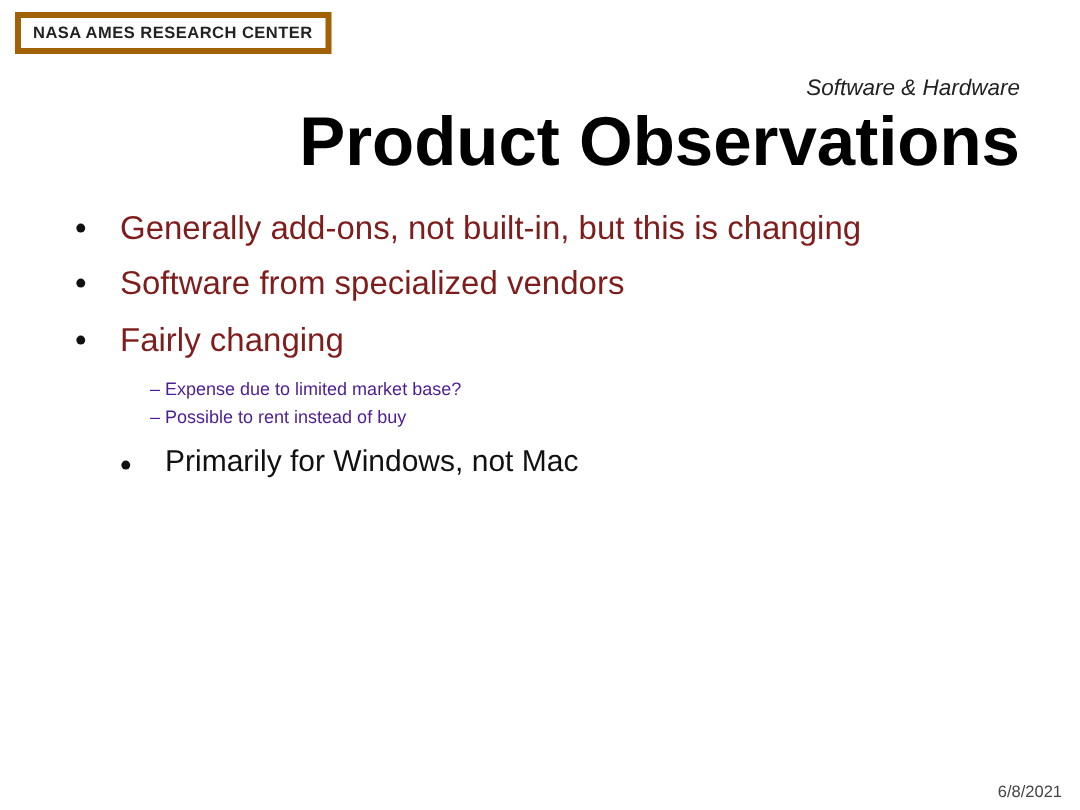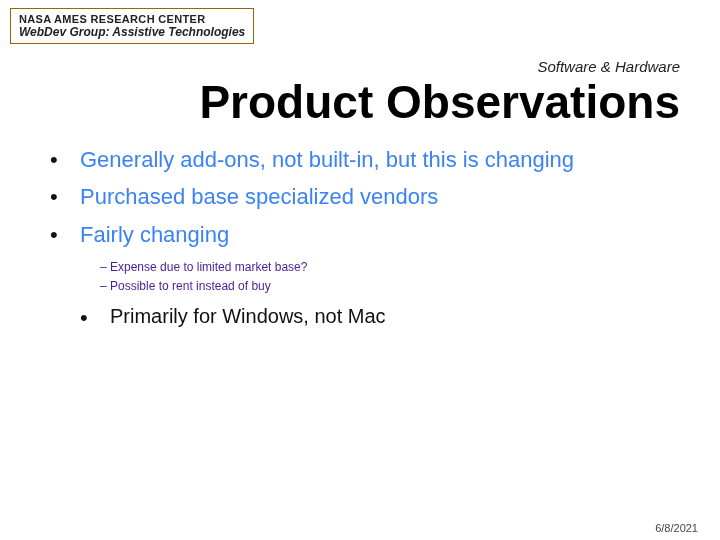--- a/index.html
+++ b/index.html
@@ -10,21 +10,21 @@
 
     body {
       width: 720px;
       height: 540px;
       background: #ffffff;
       font-family: Arial, Helvetica, sans-serif;
       overflow: hidden;
     }
 
     .header {
-      border: 1px solid #a16207;
+      border: 4px solid #a16207;
       padding: 4px 8px;
       margin: 8px 10px;
       display: inline-block;
       background: #fff;
     }
 
     .header-org {
       font-size: 11px;
       font-weight: bold;
       color: #222;
@@ -61,21 +61,21 @@
     }
 
     .bullet-list {
       list-style: none;
       padding: 0;
       margin: 0 0 0 10px;
     }
 
     .bullet-list li {
       font-size: 22px;
-      color: #3b82f6;
+      color: #7f1d1d;
       margin-bottom: 10px;
       padding-left: 30px;
       position: relative;
       line-height: 1.25;
     }
 
     .bullet-list li::before {
       content: "•";
       position: absolute;
       left: 0;
@@ -106,42 +106,41 @@
     .footer-note::before {
       content: "•";
       position: absolute;
       left: 0;
       font-size: 22px;
     }
 
     .slide-date {
       position: absolute;
       bottom: 6px;
-      right: 22px;
+      right: 12px;
       font-size: 11px;
       color: #444;
     }
   </style>
 </head>
 <body>
 
 
 
 <div class="header">
   <div class="header-org">NASA AMES RESEARCH CENTER</div>
-  <div class="header-group">WebDev Group:  Assistive Technologies</div>
 </div>
 
 <div class="main-content">
   <div class="subtitle">Software &amp; Hardware</div>
   <div class="title">Product Observations</div>
 
   <ul class="bullet-list">
     <li>Generally add-ons, not built-in, but this is changing</li>
-    <li>Purchased base specialized vendors</li>
+    <li>Software from specialized vendors</li>
     <li>Fairly changing</li>
   </ul>
 
   <div class="sub-notes">
     <span class="sub-note-line">– Expense due to limited market base?</span>
     <span class="sub-note-line">– Possible to rent instead of buy</span>
   </div>
 
   <div class="footer-note">Primarily for Windows, not Mac</div>
 </div>

